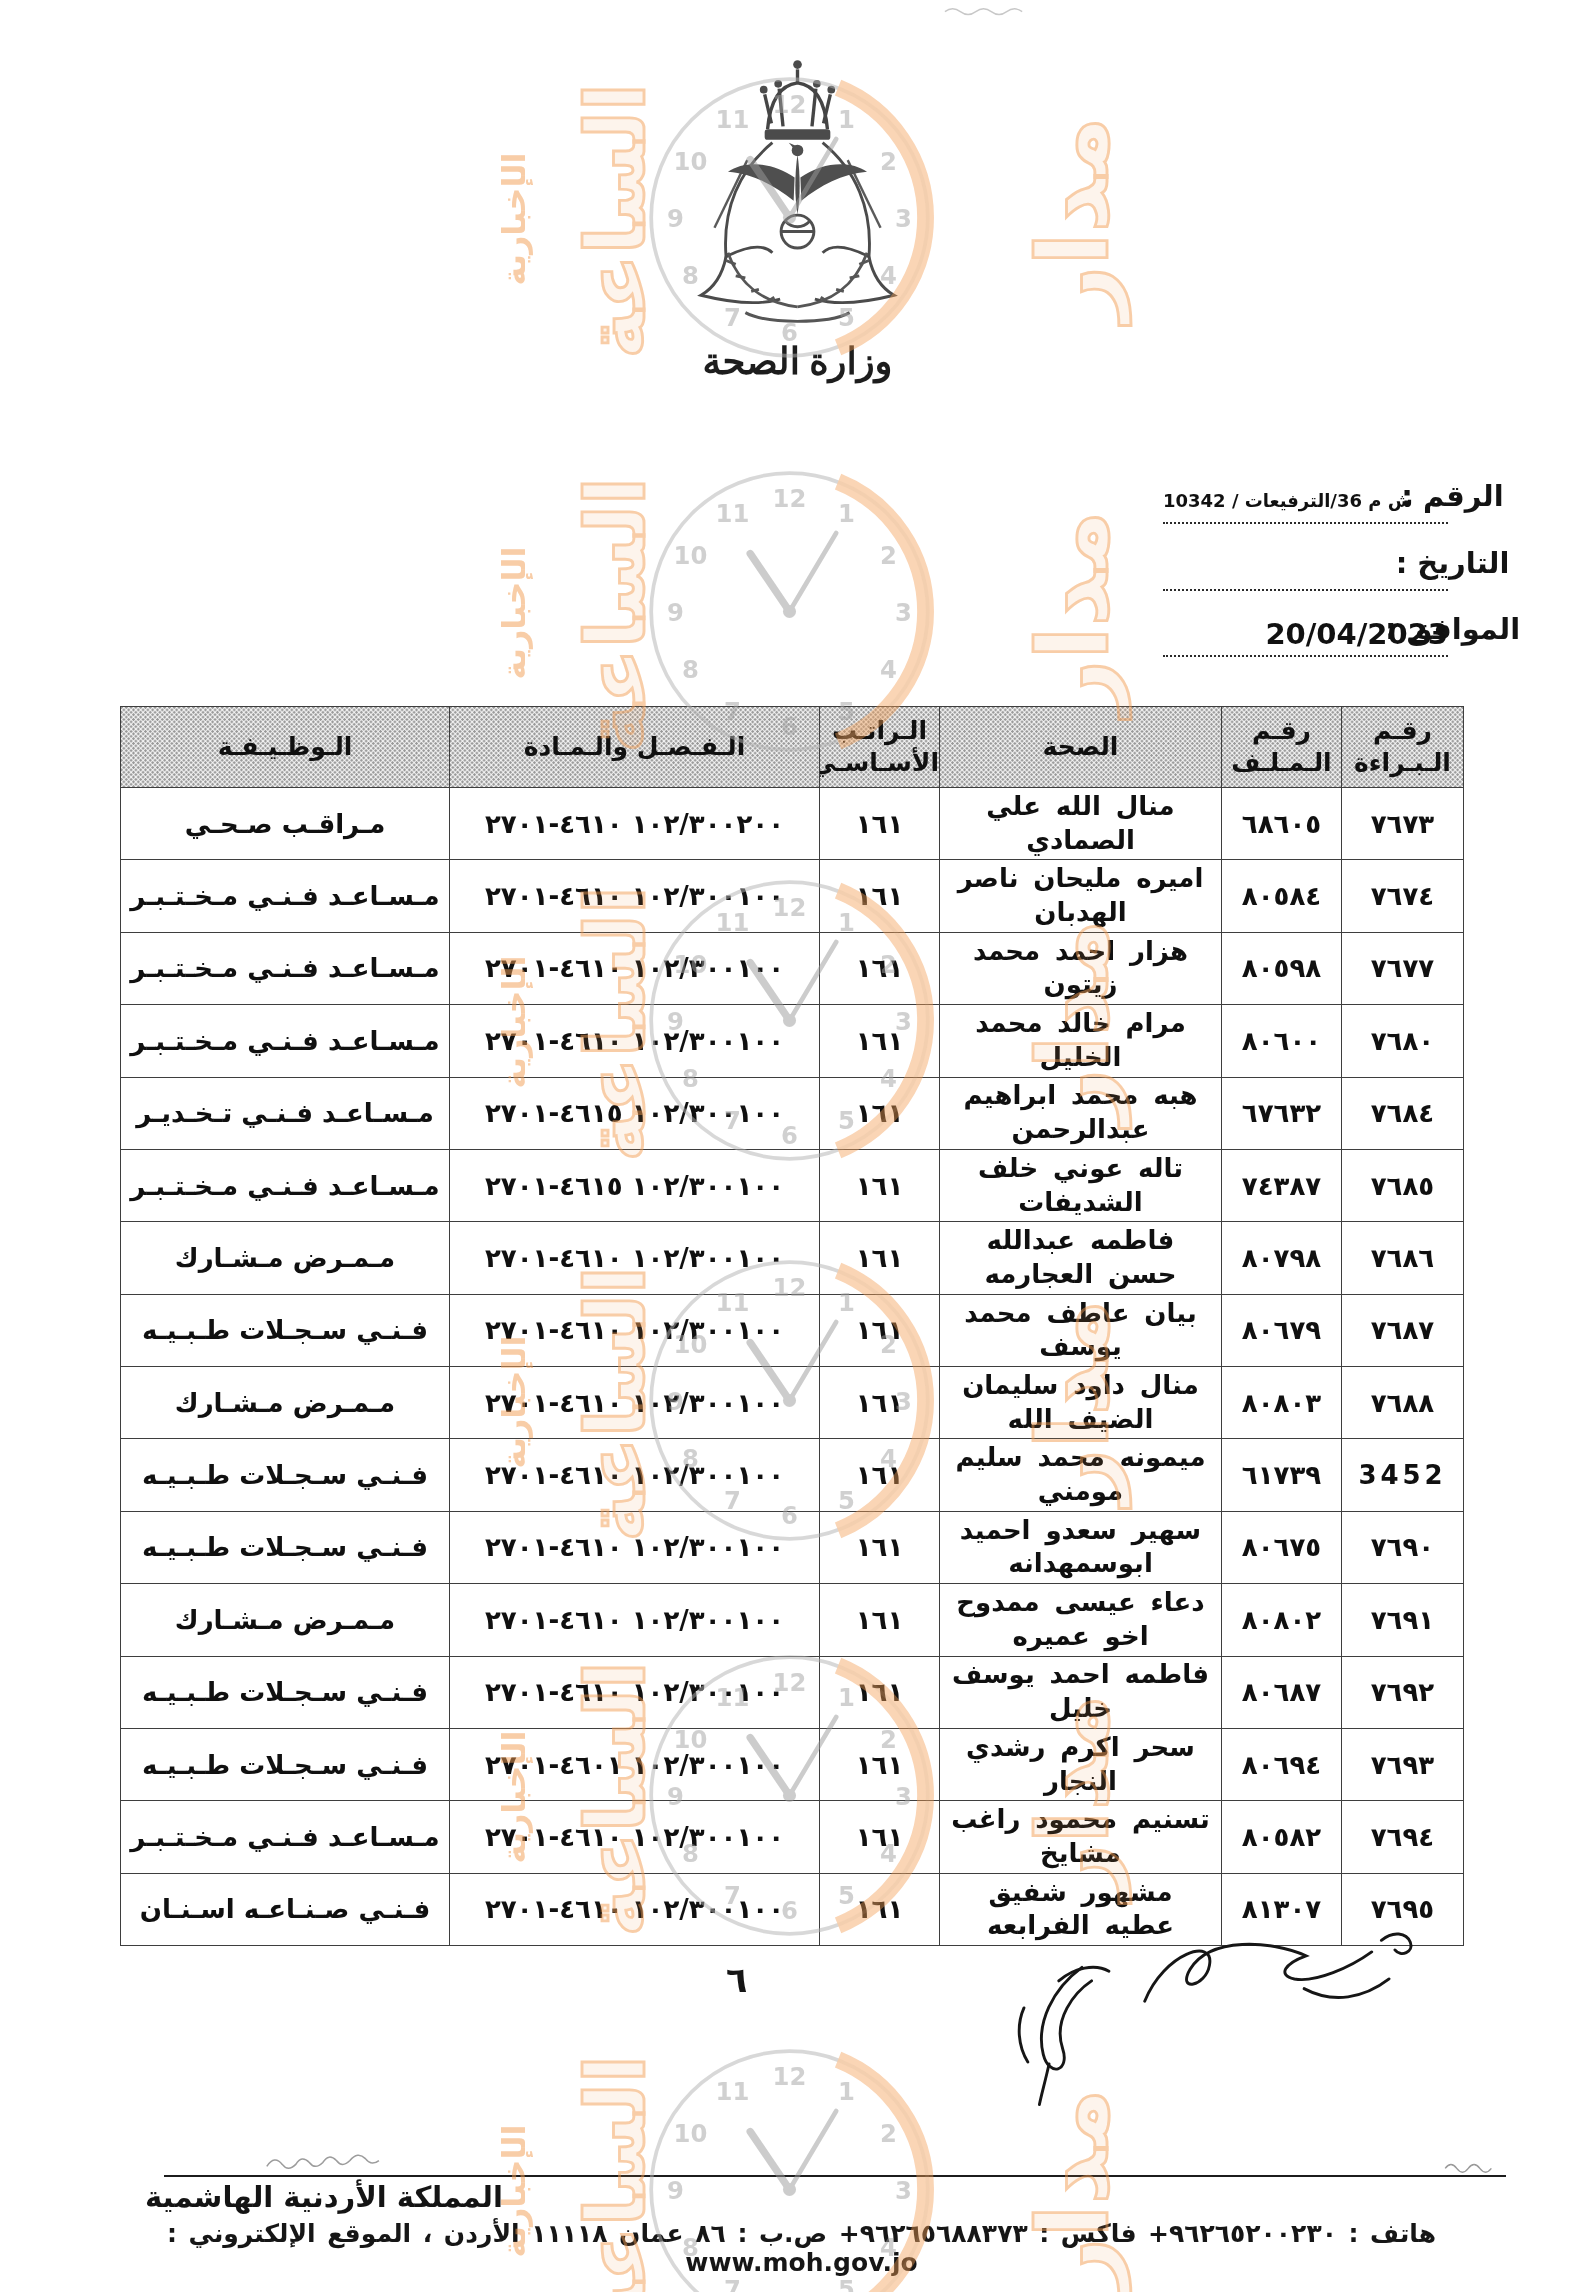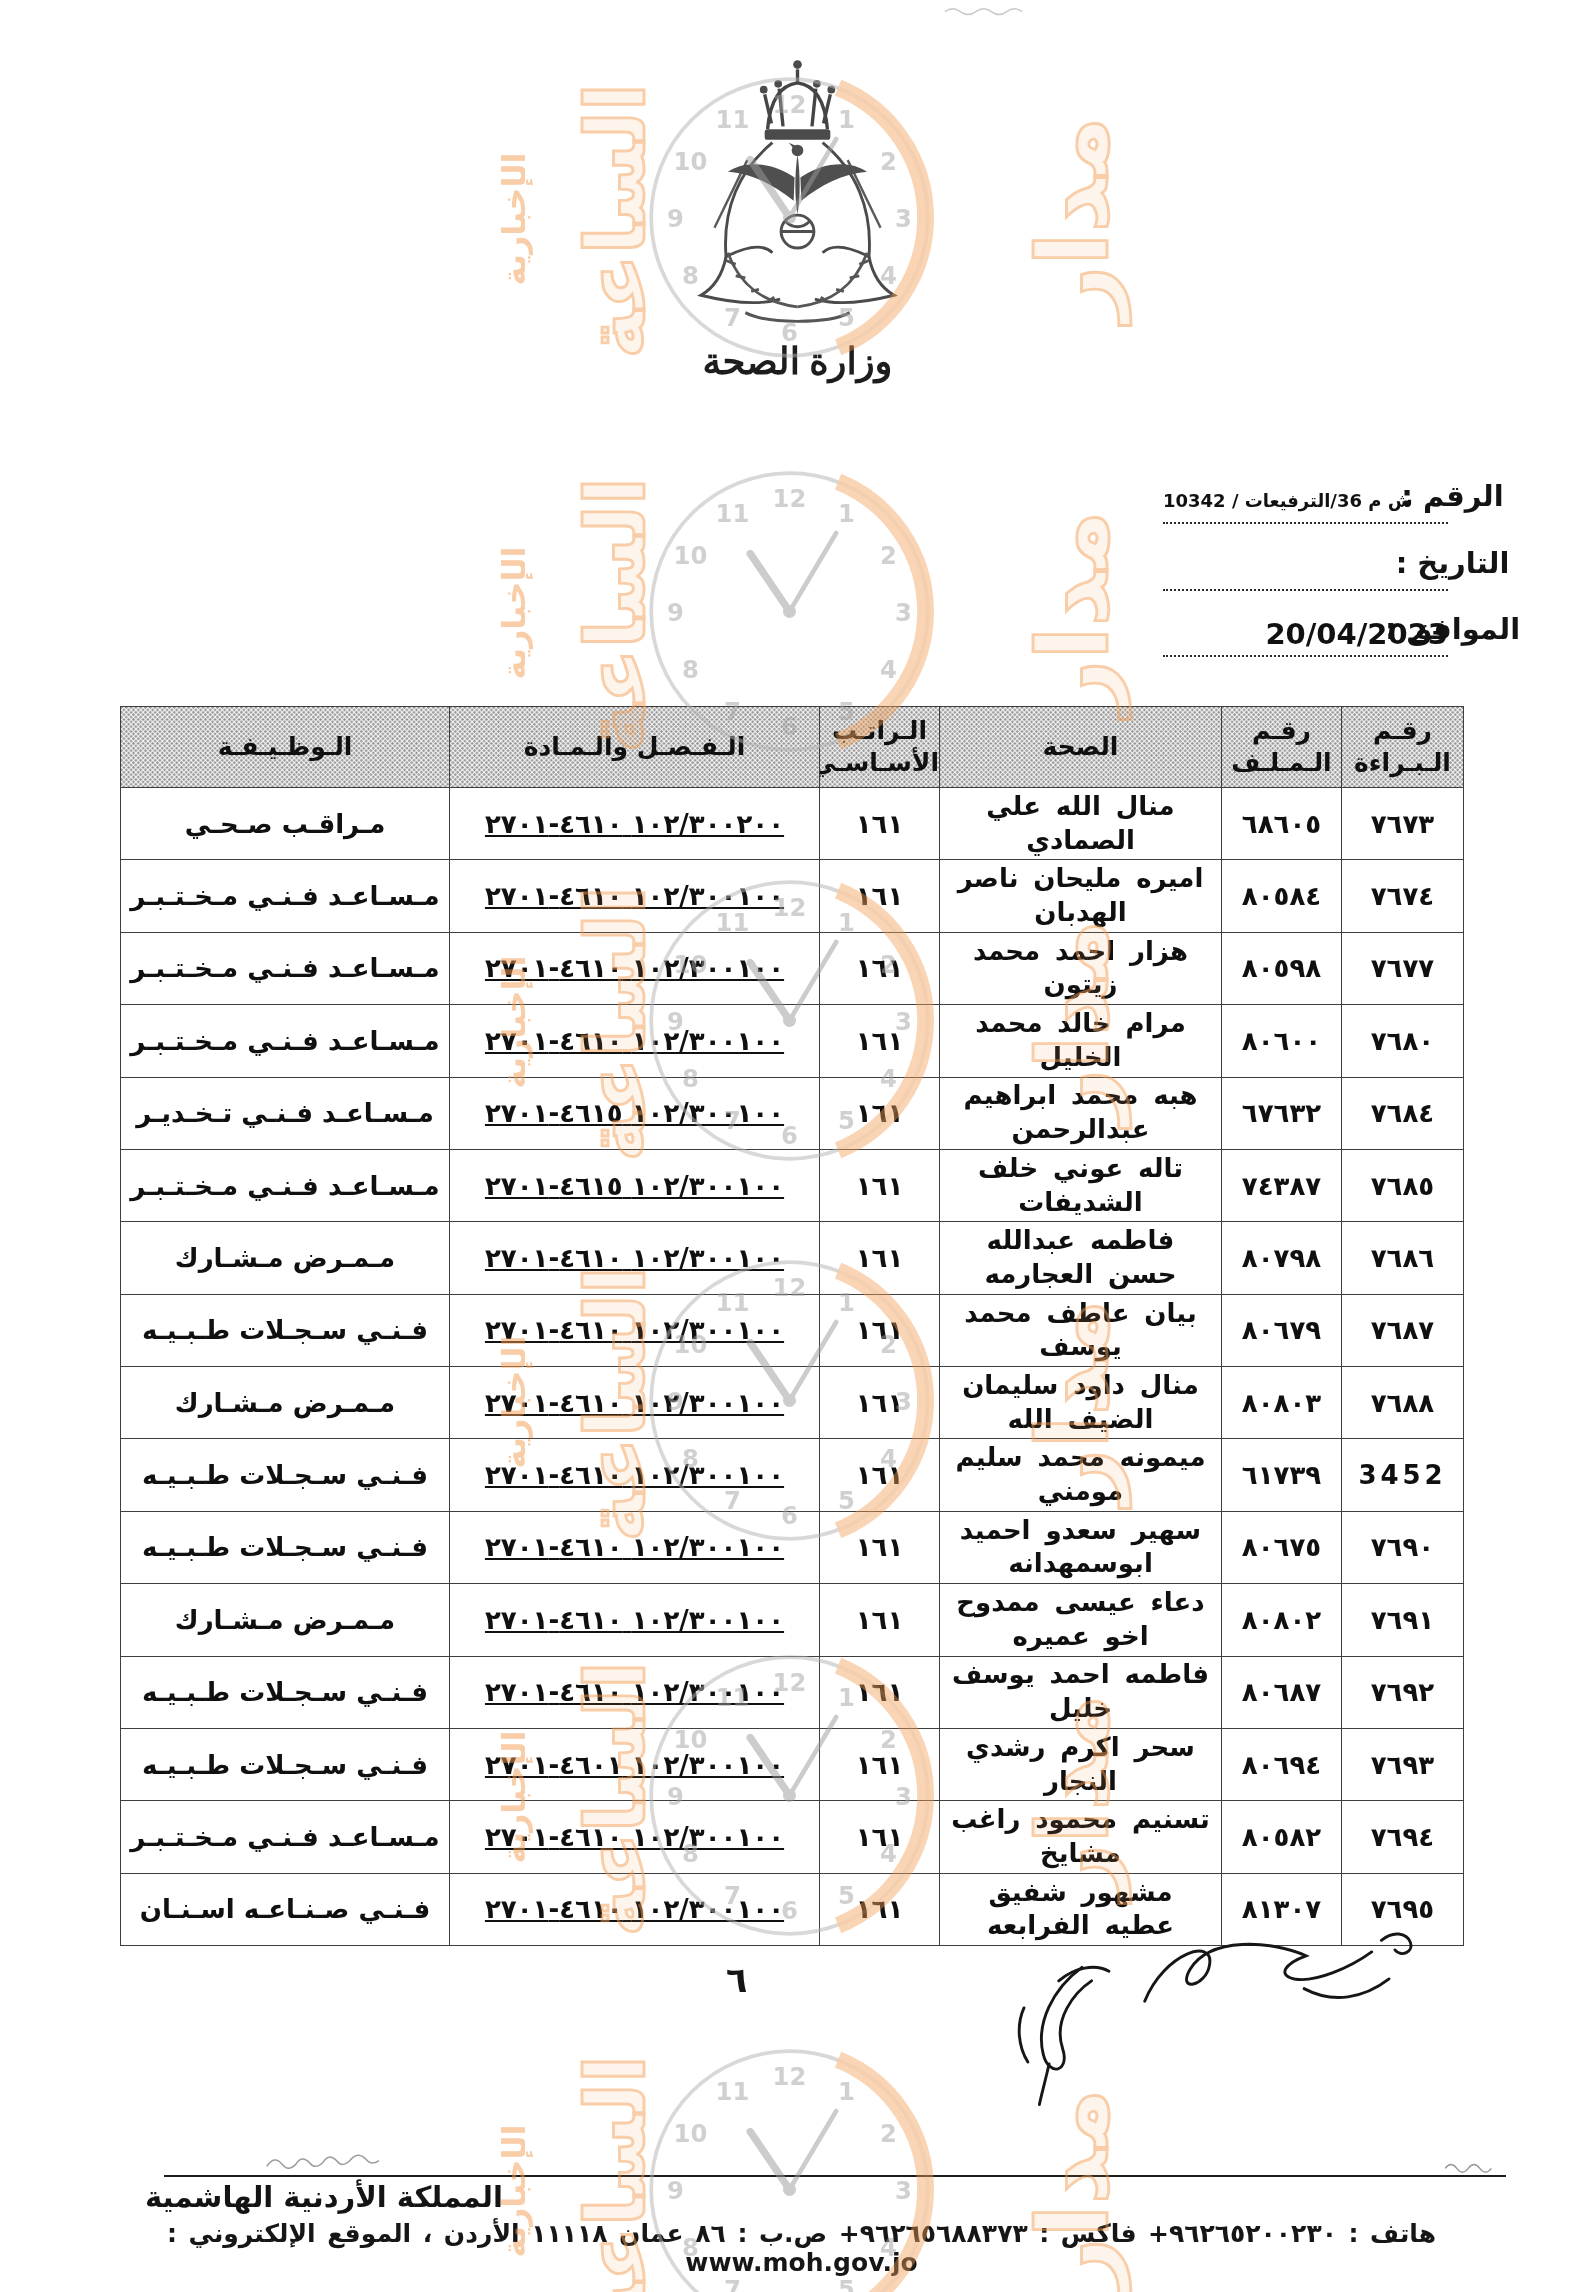--- a/index.html
+++ b/index.html
@@ -40,21 +40,21 @@
   .doc-table thead th {
     height:81px; font-size:25px; line-height:1.3;
     background-color:#f4f4f4;
     background-image:radial-gradient(#989898 1.2px, transparent 1.4px),
                      radial-gradient(#989898 1.2px, transparent 1.4px);
     background-size:4.8px 4.8px; background-position:0 0, 2.4px 2.4px;
   }
   .doc-table tbody td { height:72px; font-size:26px; }
   td.c-num { letter-spacing:3.9px; }
   td.c-name { font-size:26px; line-height:1.3; padding:1.9px 7.7px; word-spacing:5.8px; }
-  td.c-article { direction:ltr; letter-spacing:1.9px; font-size:24px; white-space:nowrap;text-decoration:underline; }
+  td.c-article { direction:ltr; letter-spacing:1.9px; font-size:24px; white-space:nowrap; }
   td.c-job { font-size:25px; }
   
   .watermark { position:absolute; left:348px; width:888px; height:319px; opacity:.5; z-index:3; pointer-events:none; }
   .wm-clock { position:absolute; left:292px; top:7.7px; width:299px; height:299px; }
   .wm-word {
     position:absolute; font-weight:bold; text-align:center; white-space:nowrap;
     transform:rotate(-90deg);
   }
   .wm-main  { left:567px; top:101px; width:319px; height:116px; font-size:97px;
               color:rgba(242,156,82,.22); -webkit-text-stroke:2.9px #f29c52; }

